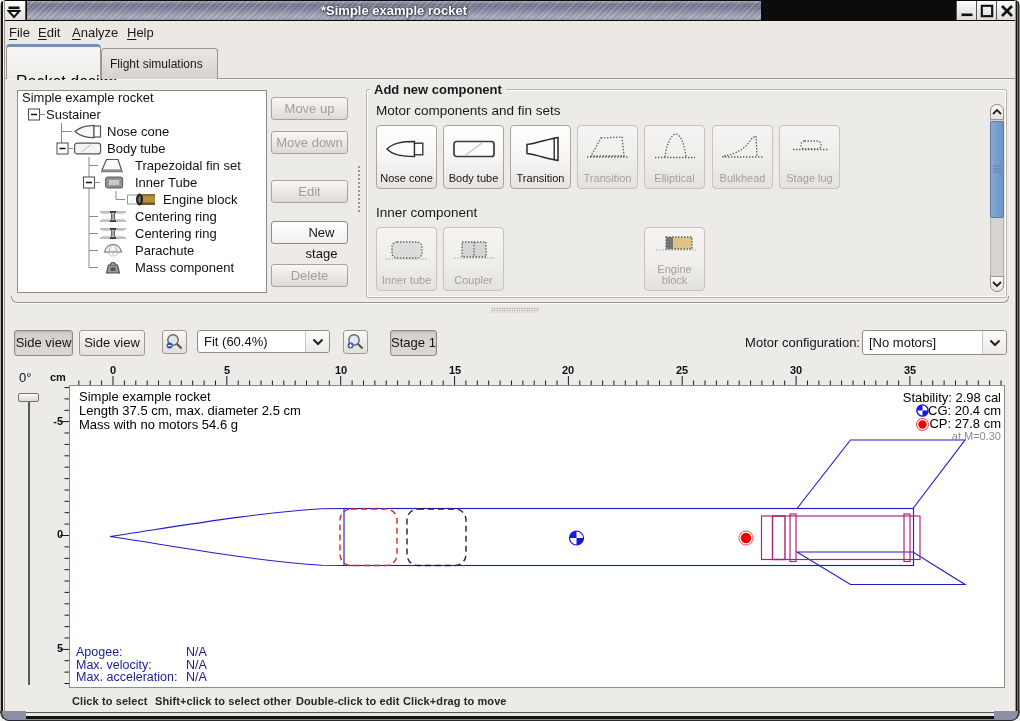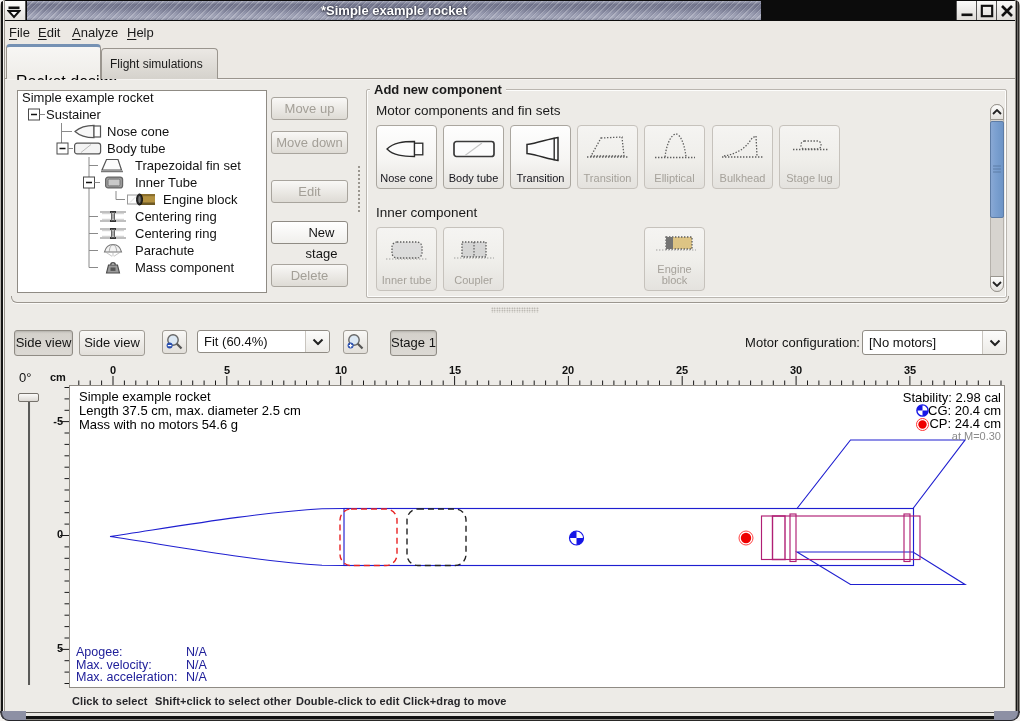--- a/index.html
+++ b/index.html
@@ -549,21 +549,21 @@
             <path d="M506.5 152 L506.5 145 A7 7 0 0 0 499.5 152 Z" fill="#1616e6"></path>
             <path d="M506.5 152 L506.5 159 A7 7 0 0 0 513.5 152 Z" fill="#1616e6"></path>
             <circle cx="676" cy="152" r="7" fill="none" stroke="#f44" stroke-width="1"></circle>
             <circle cx="676" cy="152" r="5.2" fill="#ee0000"></circle>
           </svg></div>
      <div class="ctext" style="left:74px;top:28px">Simple example rocket
 Length 37.5 cm, max. diameter 2.5 cm
 Mass with no motors 54.6 g</div>
      <div class="rtext" style="top:29px">Stability: 2.98 cal
 CG: 20.4 cm
-CP: 24.4 cm</div>
+CP: 27.8 cm</div>
      <div class="rtext" style="top:68px;font-size:11px;color:#8a8a8a">at M=0.30</div>
      <svg style="position:absolute;left:911px;top:42px" width="13" height="13" viewBox="0 0 13 13">
        <circle cx="6.5" cy="6.5" r="5.6" fill="#fff" stroke="#1616e6" stroke-width="1.4"></circle>
        <path d="M6.5 6.5 L6.5 0.9 A5.6 5.6 0 0 0 0.9 6.5 Z" fill="#1616e6"></path>
        <path d="M6.5 6.5 L6.5 12.1 A5.6 5.6 0 0 0 12.1 6.5 Z" fill="#1616e6"></path>
      </svg>
      <svg style="position:absolute;left:911px;top:55.5px" width="13" height="13" viewBox="0 0 13 13">
        <circle cx="6.5" cy="6.5" r="6" fill="none" stroke="#f33" stroke-width="1"></circle>
        <circle cx="6.5" cy="6.5" r="4.2" fill="#ee0000"></circle>
      </svg>

